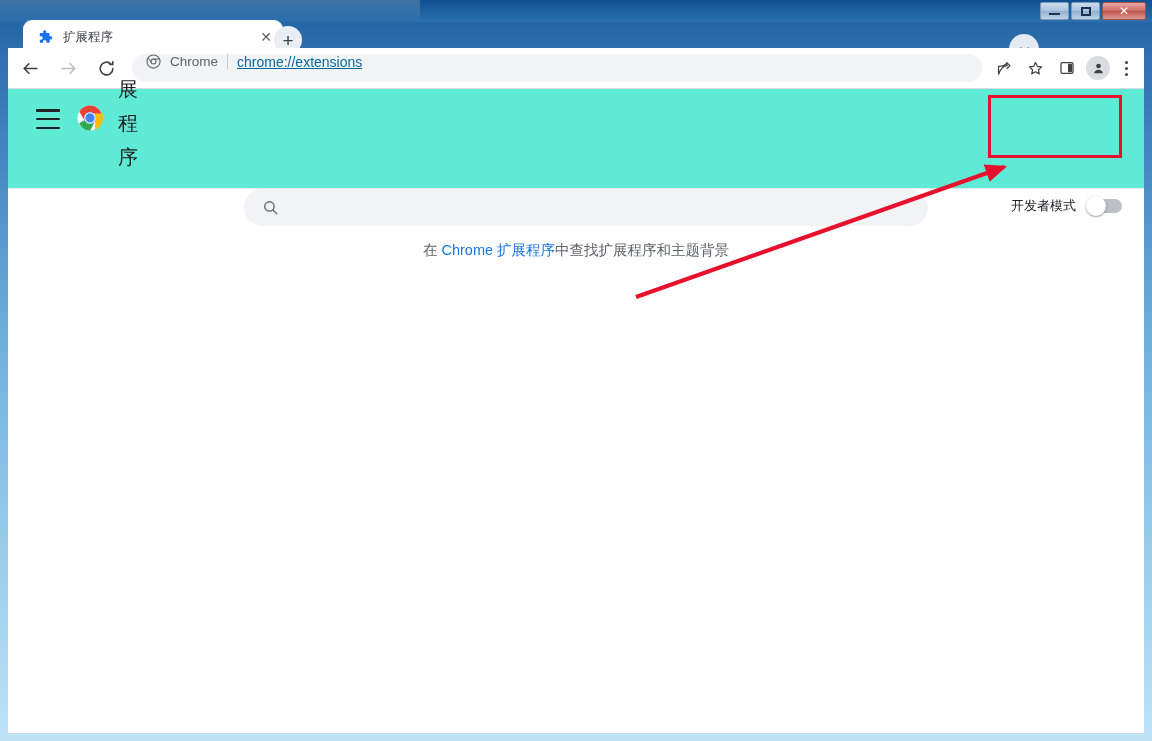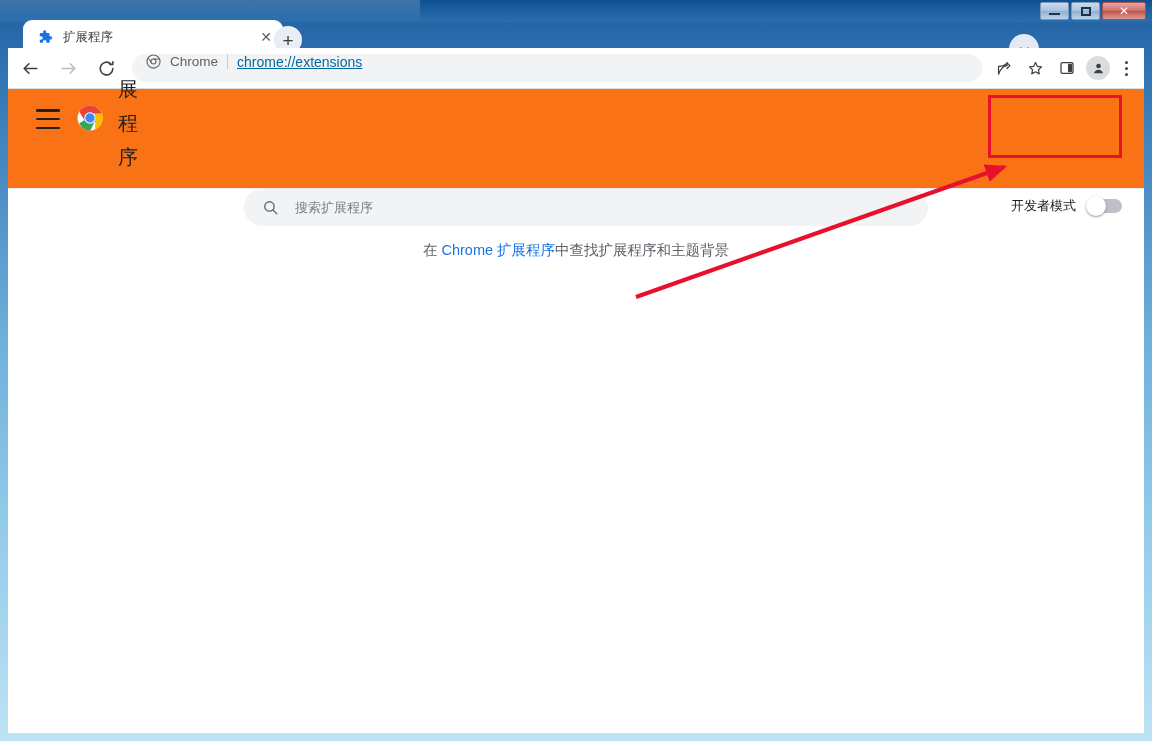--- a/index.html
+++ b/index.html
@@ -125,21 +125,21 @@
     display:flex; flex-direction: column; align-items: center; justify-content: center; gap: 3px; }
   #menu-dots i { width: 3px; height: 3px; border-radius: 50%; background: #3c4043; display: block; }
 
   
   #page {
     position: absolute; left: 0; top: 41px; width: 1136px; height: 644px;
     background: #ffffff;
   }
   #ext-header {
     position: relative; height: 100px; width: 1136px;
-    background: #f97316;
+    background: #5eead4;
     border-bottom: 1px solid #e8eaed;
   }
   #hamburger {
     position: absolute; left: 28px; top: 20px;
     width: 24px; height: 20px;
     display: flex; flex-direction: column; justify-content: space-between;
   }
   #hamburger span { display: block; height: 2.5px; background: #202124; border-radius: 1px; }
   #chrome-logo-head {
     position: absolute; left: 69px; top: 16px; width: 26px; height: 26px;
@@ -345,21 +345,20 @@
         </div>
       </div>
 
       <div id="search-box">
         <span id="search-icon">
           <svg width="17" height="17" viewBox="0 0 24 24">
             <circle cx="10.5" cy="10.5" r="6.6" fill="none" stroke="#5f6368" stroke-width="1.9"></circle>
             <path d="M15.5 15.5L21 21" stroke="#5f6368" stroke-width="1.9" stroke-linecap="round" fill="none"></path>
           </svg>
         </span>
-        <input id="search-input" type="text" placeholder="搜索扩展程序" style="">
       </div>
 
       <div id="empty-state">
         <span>在 </span><span class="link">Chrome 扩展程序</span><span>中查找扩展程序和主题背景</span>
       </div>
     </div>
   </div>
 
   <div id="annotation">
     <div id="anno-box"></div>

